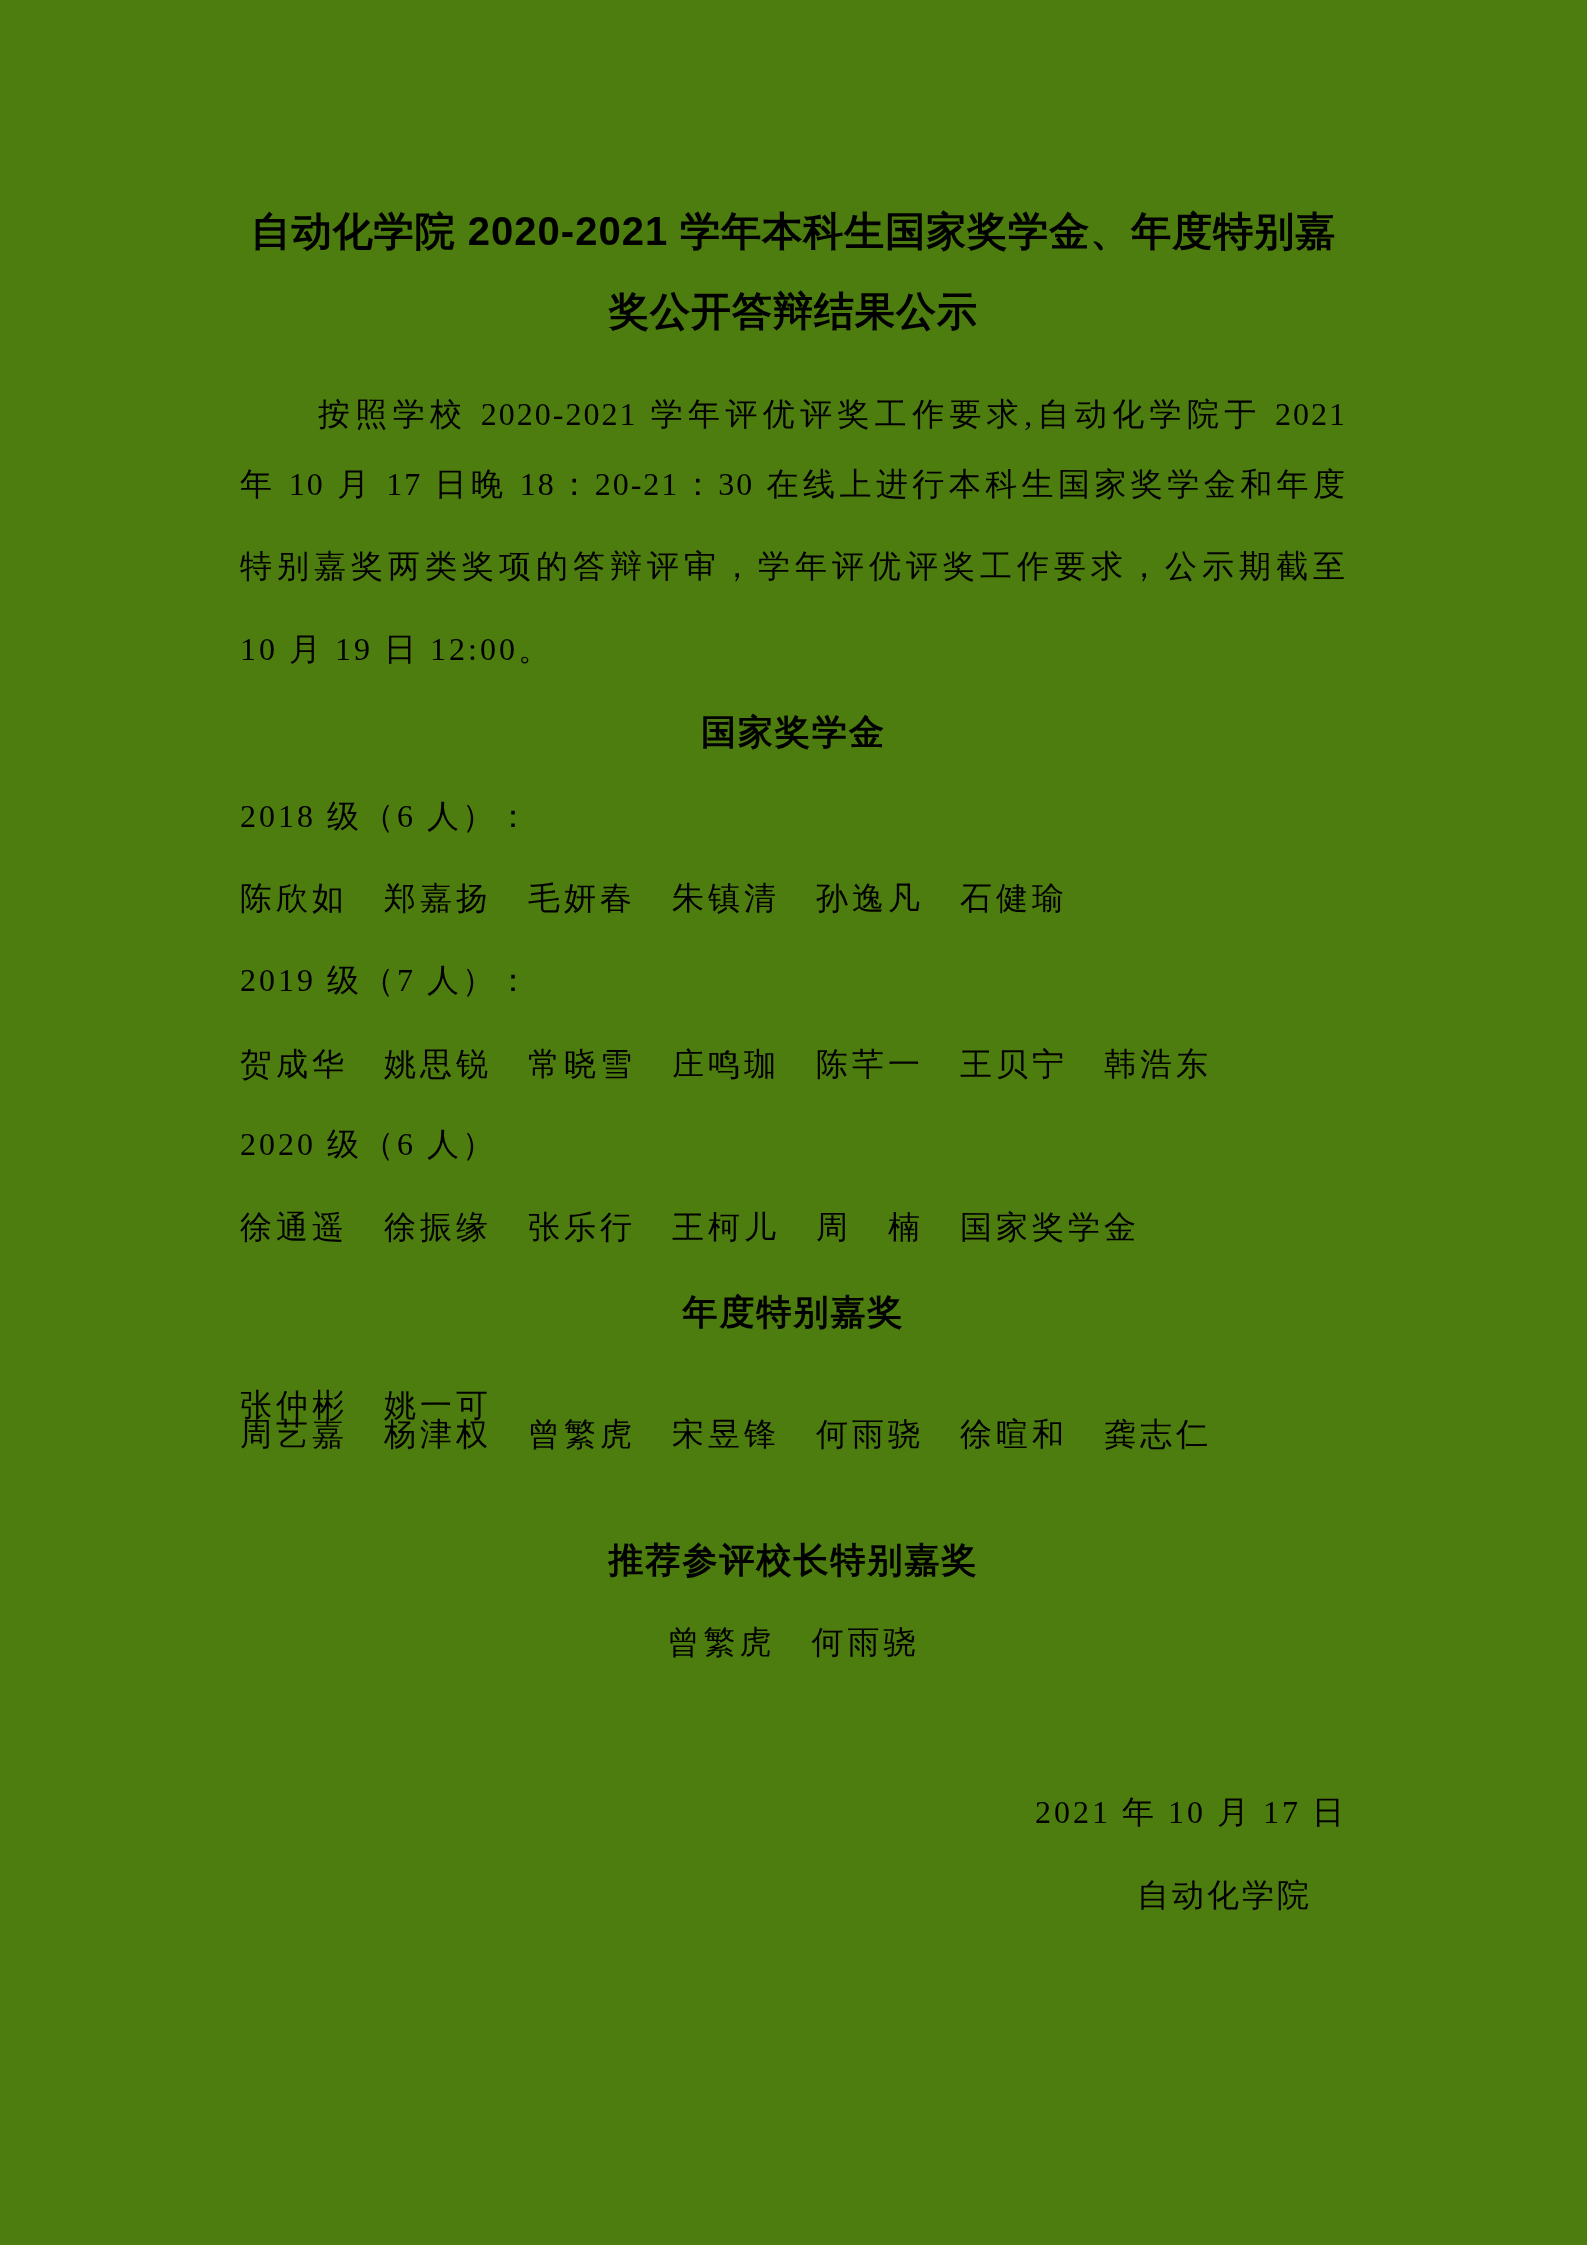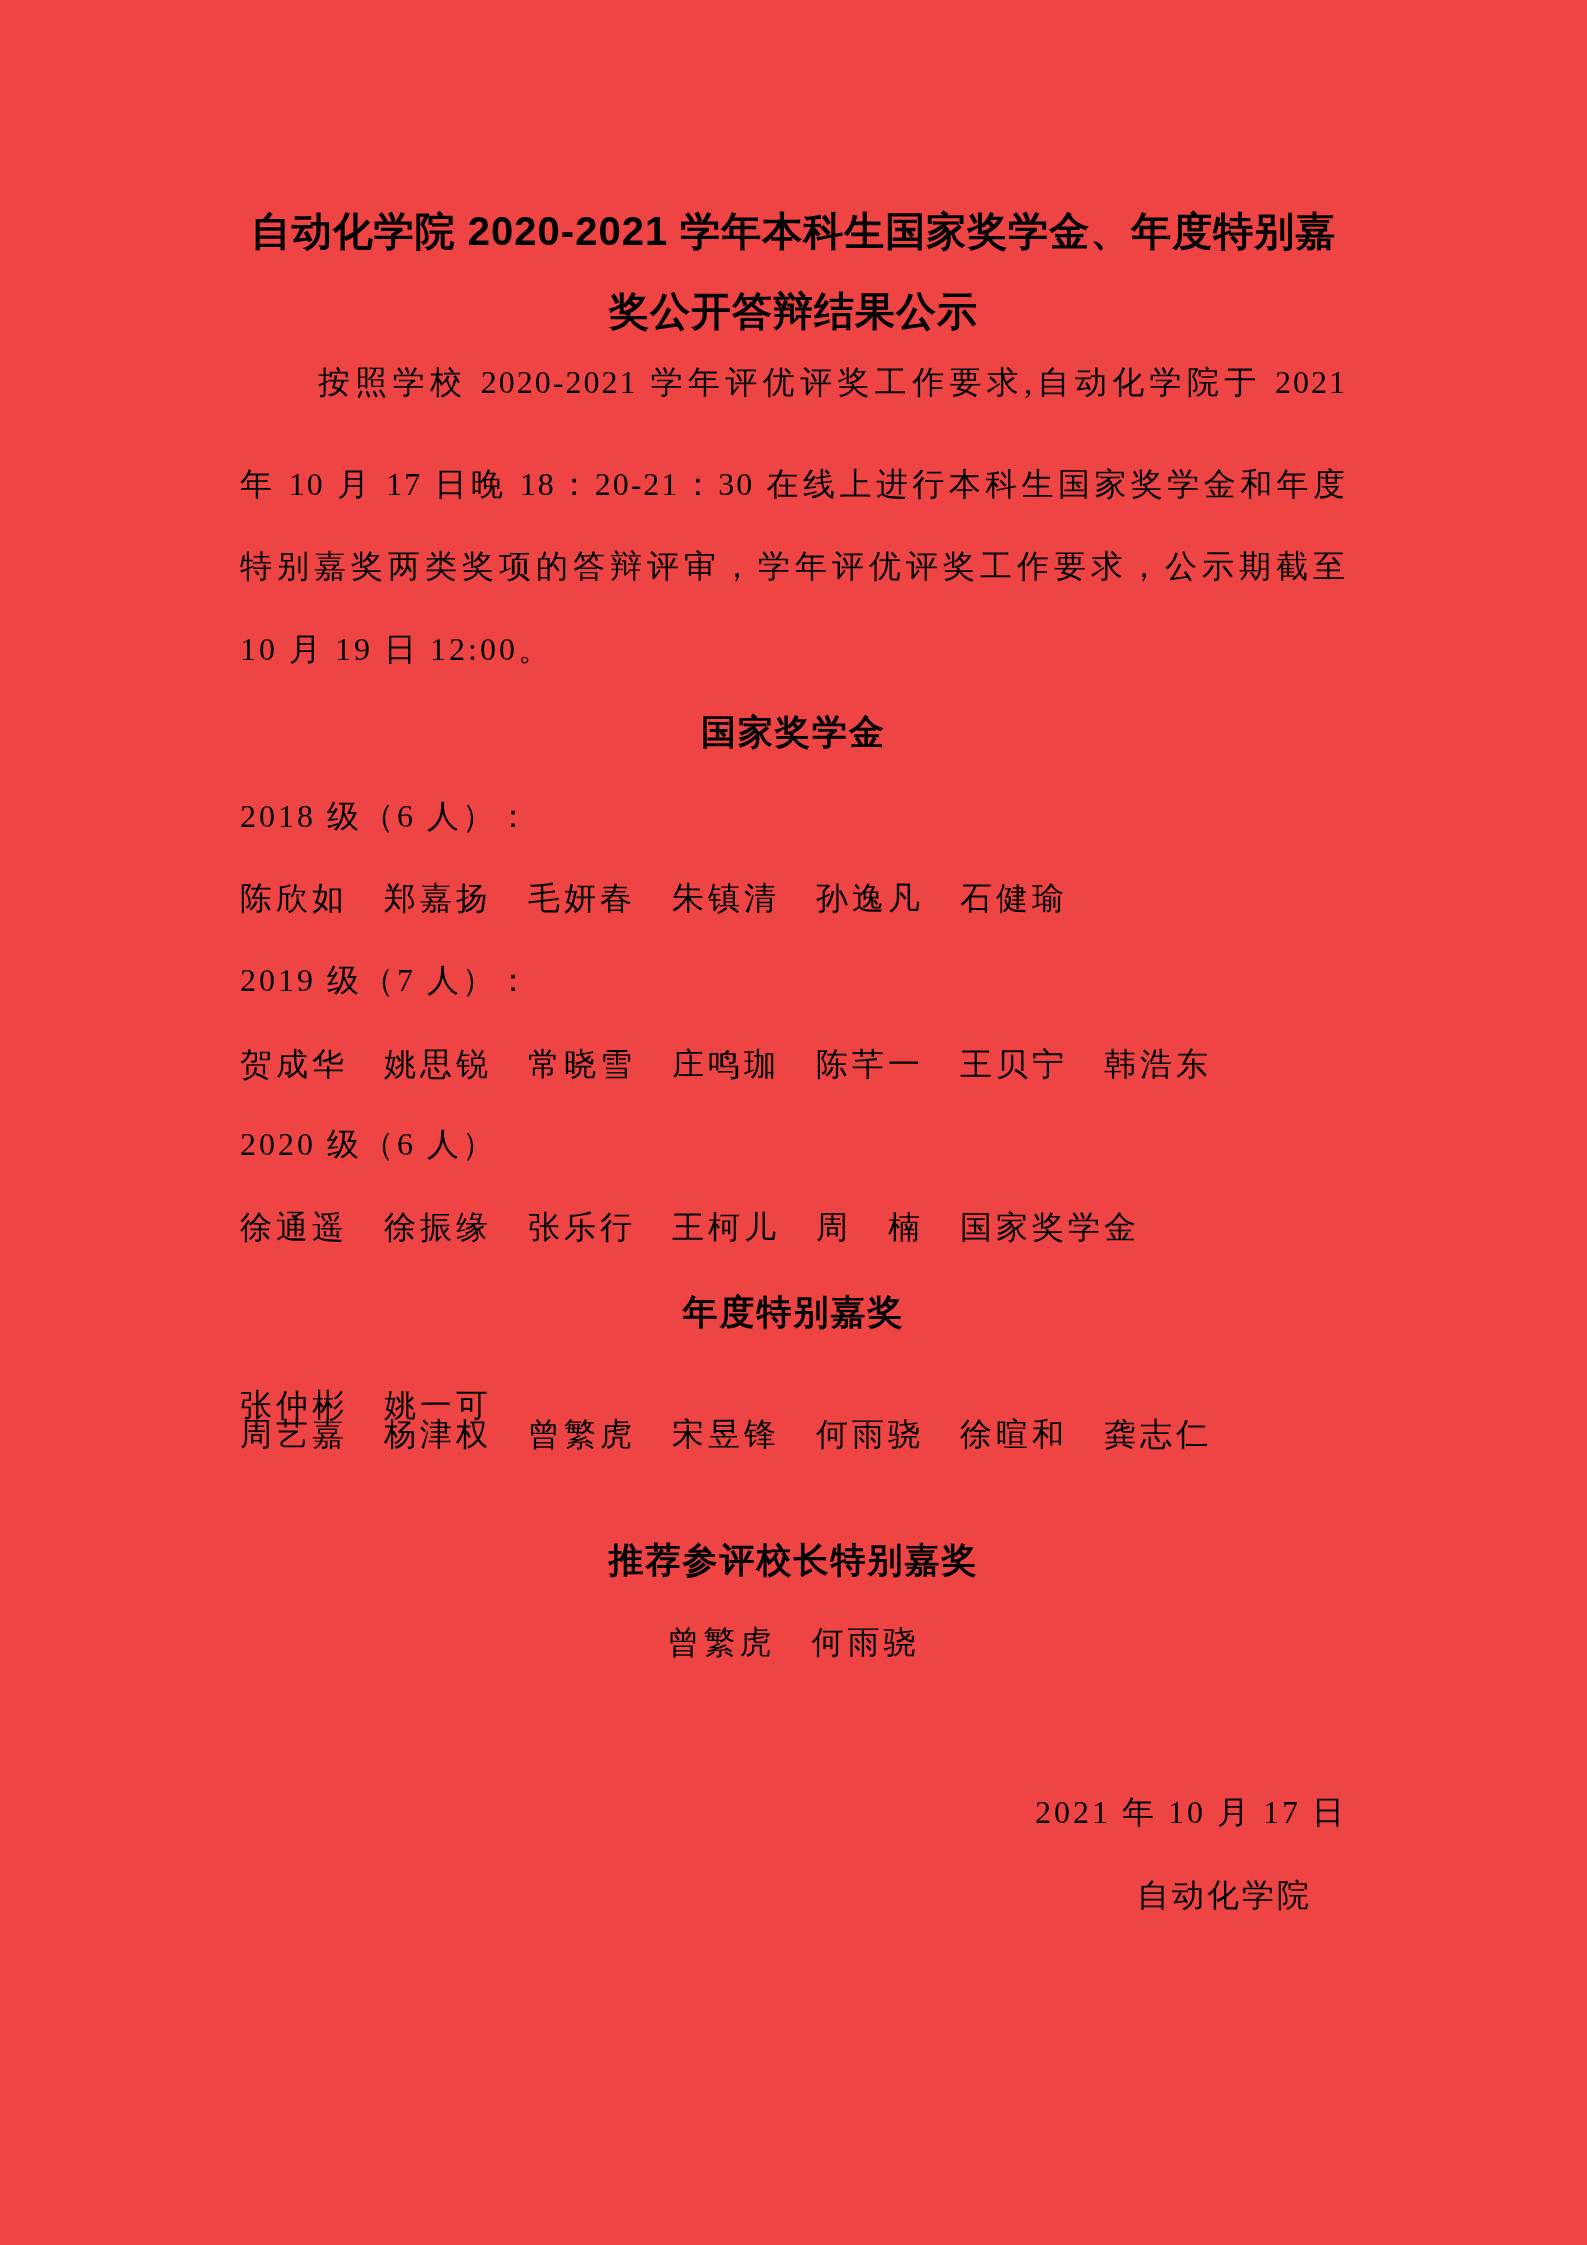--- a/index.html
+++ b/index.html
@@ -4,21 +4,21 @@
 <style>
   html, body {
     margin: 0;
     padding: 0;
     background: #ffffff;
   }
   .page {
     position: relative;
     width: 1587px;
     height: 2245px;
-    background: #ef4444;
+    background: #4d7c0f;
     color: #000000;
     overflow: hidden;
     font-family: "Liberation Serif", "DejaVu Serif", serif;
   }
   .line {
     position: absolute;
     left: 240px;
     width: 1107px;
     font-size: 32px;
     line-height: 1.15;
@@ -67,21 +67,21 @@
 </style>
 </head>
 <body>
 
 <div class="page">
 
   <div class="line doc-title" style="top: 208px;">自动化学院 2020-2021 学年本科生国家奖学金、年度特别嘉</div>
 
   <div class="line doc-title" style="top: 288px;">奖公开答辩结果公示</div>
 
-  <div class="line justify indent" style="top: 364px;">按照学校 2020-2021 学年评优评奖工作要求,自动化学院于 2021</div>
+  <div class="line justify indent" style="top: 396px;">按照学校 2020-2021 学年评优评奖工作要求,自动化学院于 2021</div>
 
   <div class="line justify" style="top: 466px;">年 10 月 17 日晚 18：20-21：30 在线上进行本科生国家奖学金和年度</div>
 
   <div class="line justify" style="top: 548px;">特别嘉奖两类奖项的答辩评审，学年评优评奖工作要求，公示期截至</div>
 
   <div class="line" style="top: 631px;">10 月 19 日 12:00。</div>
 
   <div class="line section-heading" style="top: 712px;">国家奖学金</div>
 
   <div class="line" style="top: 798px;">2018 级（6 人）：</div>

